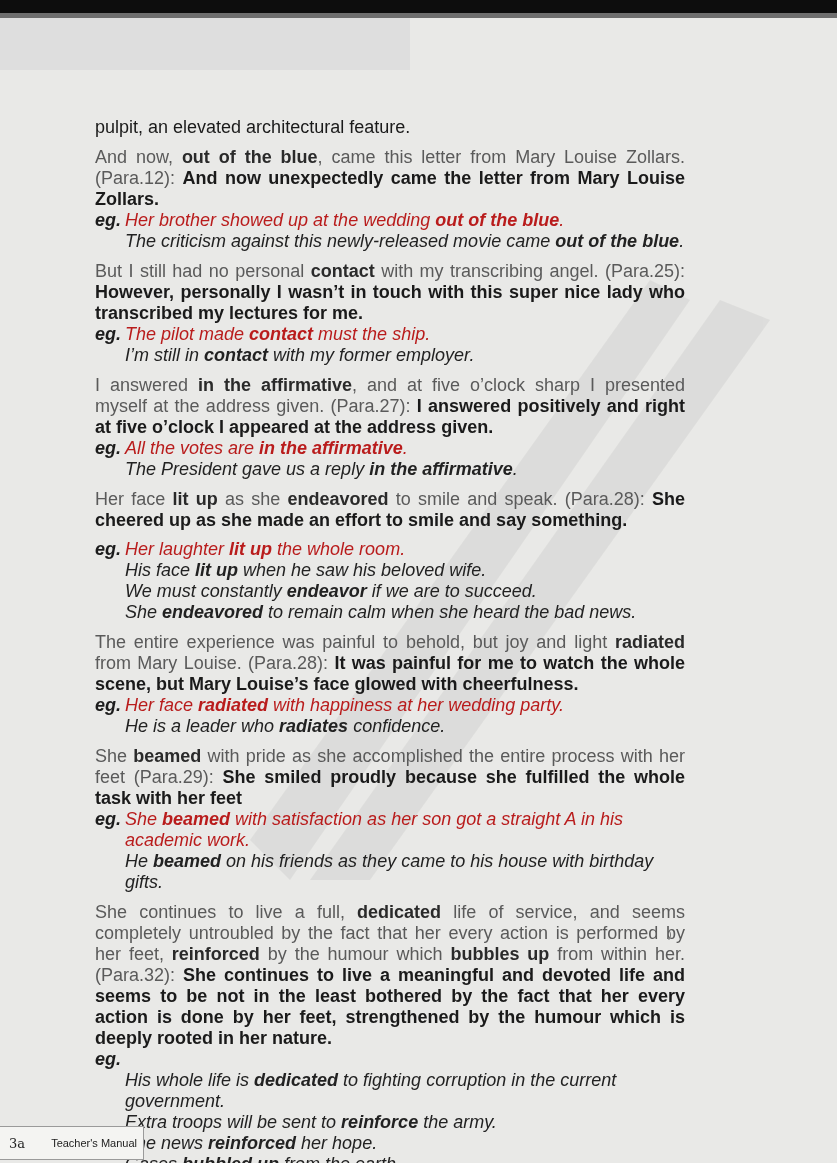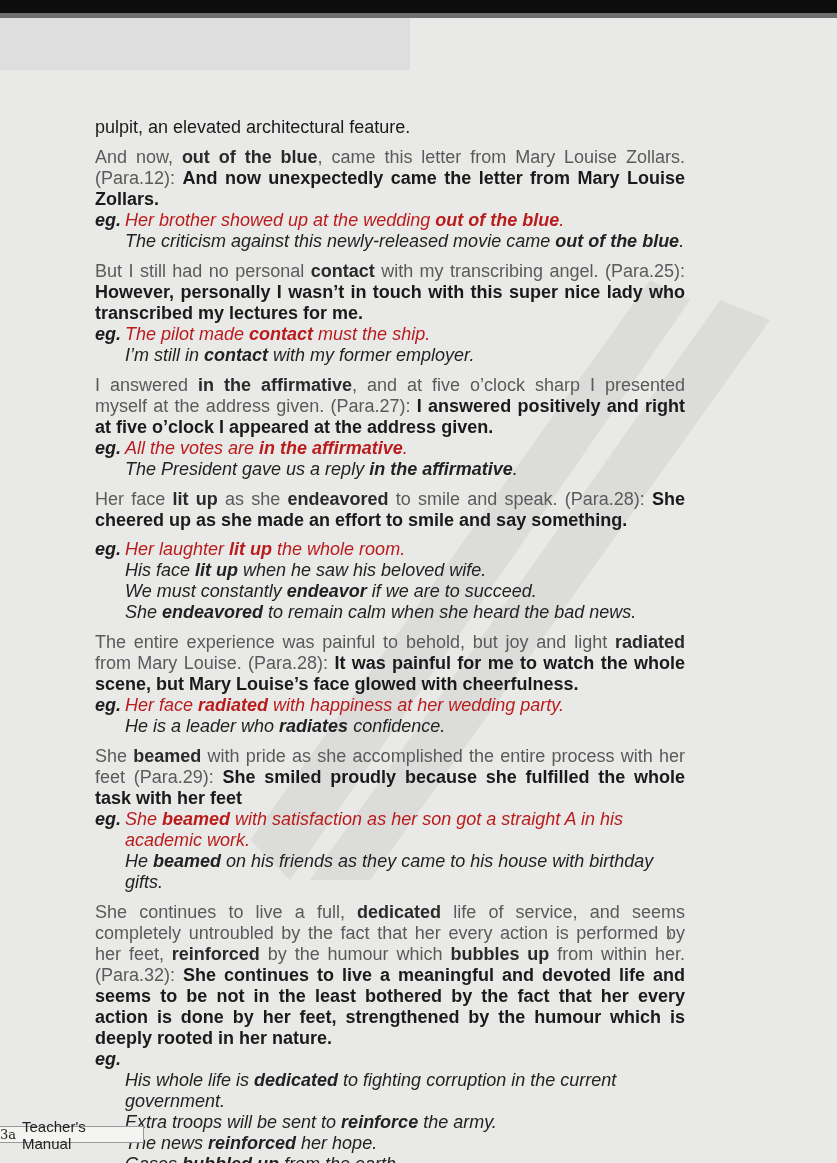--- a/index.html
+++ b/index.html
@@ -26,26 +26,26 @@
   .para .exp { color: #1a1a1a; font-weight: bold; font-weight: 600; }
   .first { margin: 0 0 9px 0; color: #1a1a1a; }
   .eg-block { margin: 0 0 9px 0; }
   .eg-row { display: flex; }
   .eg-label { width: 30px; flex: 0 0 30px; font-weight: bold; font-style: italic; }
   .eg-text { font-style: italic; color: #b91c1c; }
   .eg-text b { font-weight: bold; }
   .eg-indent { padding-left: 30px; font-style: italic; color: #222; }
   .eg-indent b { font-weight: bold; }
   .footer-box {
-    position: absolute; left: 0; top: 1126px; width: 144px; height: 17px;
+    position: absolute; left: 0; top: 1126px; width: 144px; height: 34px;
     border: 1px solid #9a9a9a; border-left: none; background: #f4f4f2;
     display: flex; align-items: center; justify-content: flex-end; padding-right: 6px; box-sizing: border-box;
   }
   .footer-num { font-family: "DejaVu Serif", serif; font-size: 13px; margin-right: 6px; color: #222; }
-  .footer-label { font-size: 15px; color: #222; }
+  .footer-label { font-size: 11px; color: #222; margin-left: 20px; }
   .scan-mark { position: absolute; left: 668px; top: 928px; font-size: 11px; color: #777; }
 </style>
 </head>
 <body>
 
 <div class="top-bar"></div>
 <div class="top-strip"></div>
 <div class="top-block"></div>
 
 <svg class="watermark" viewBox="0 0 520 600">

